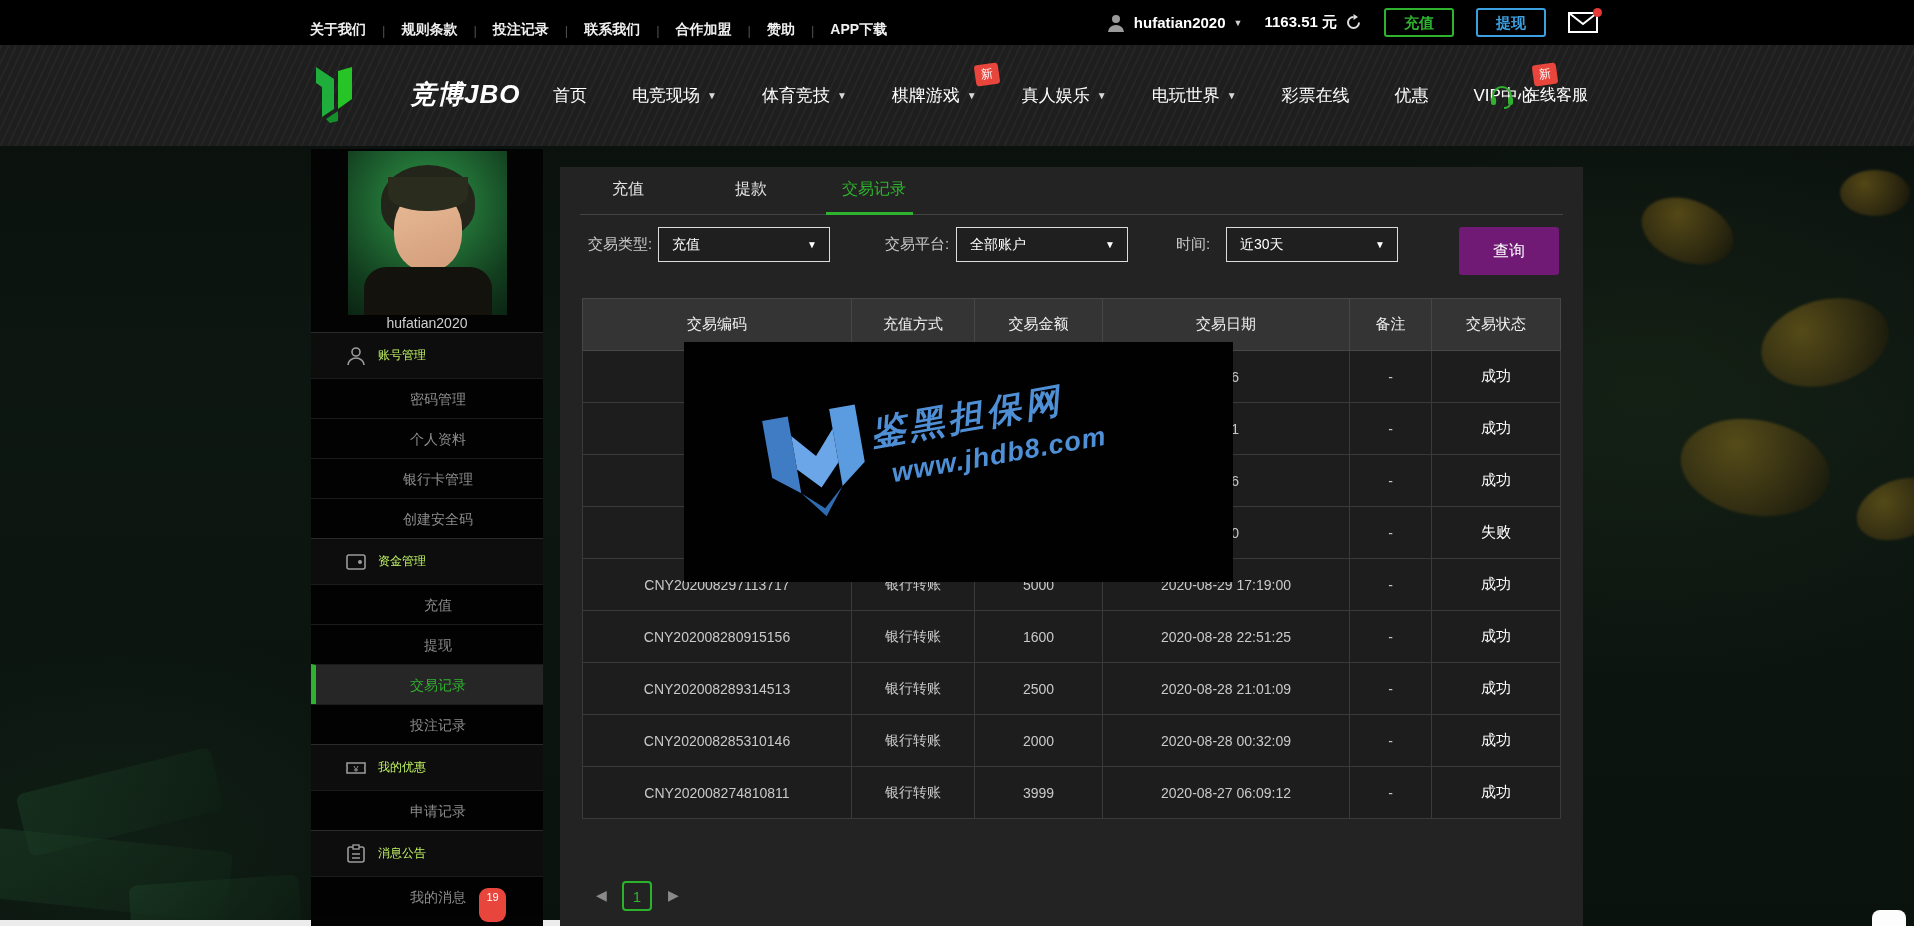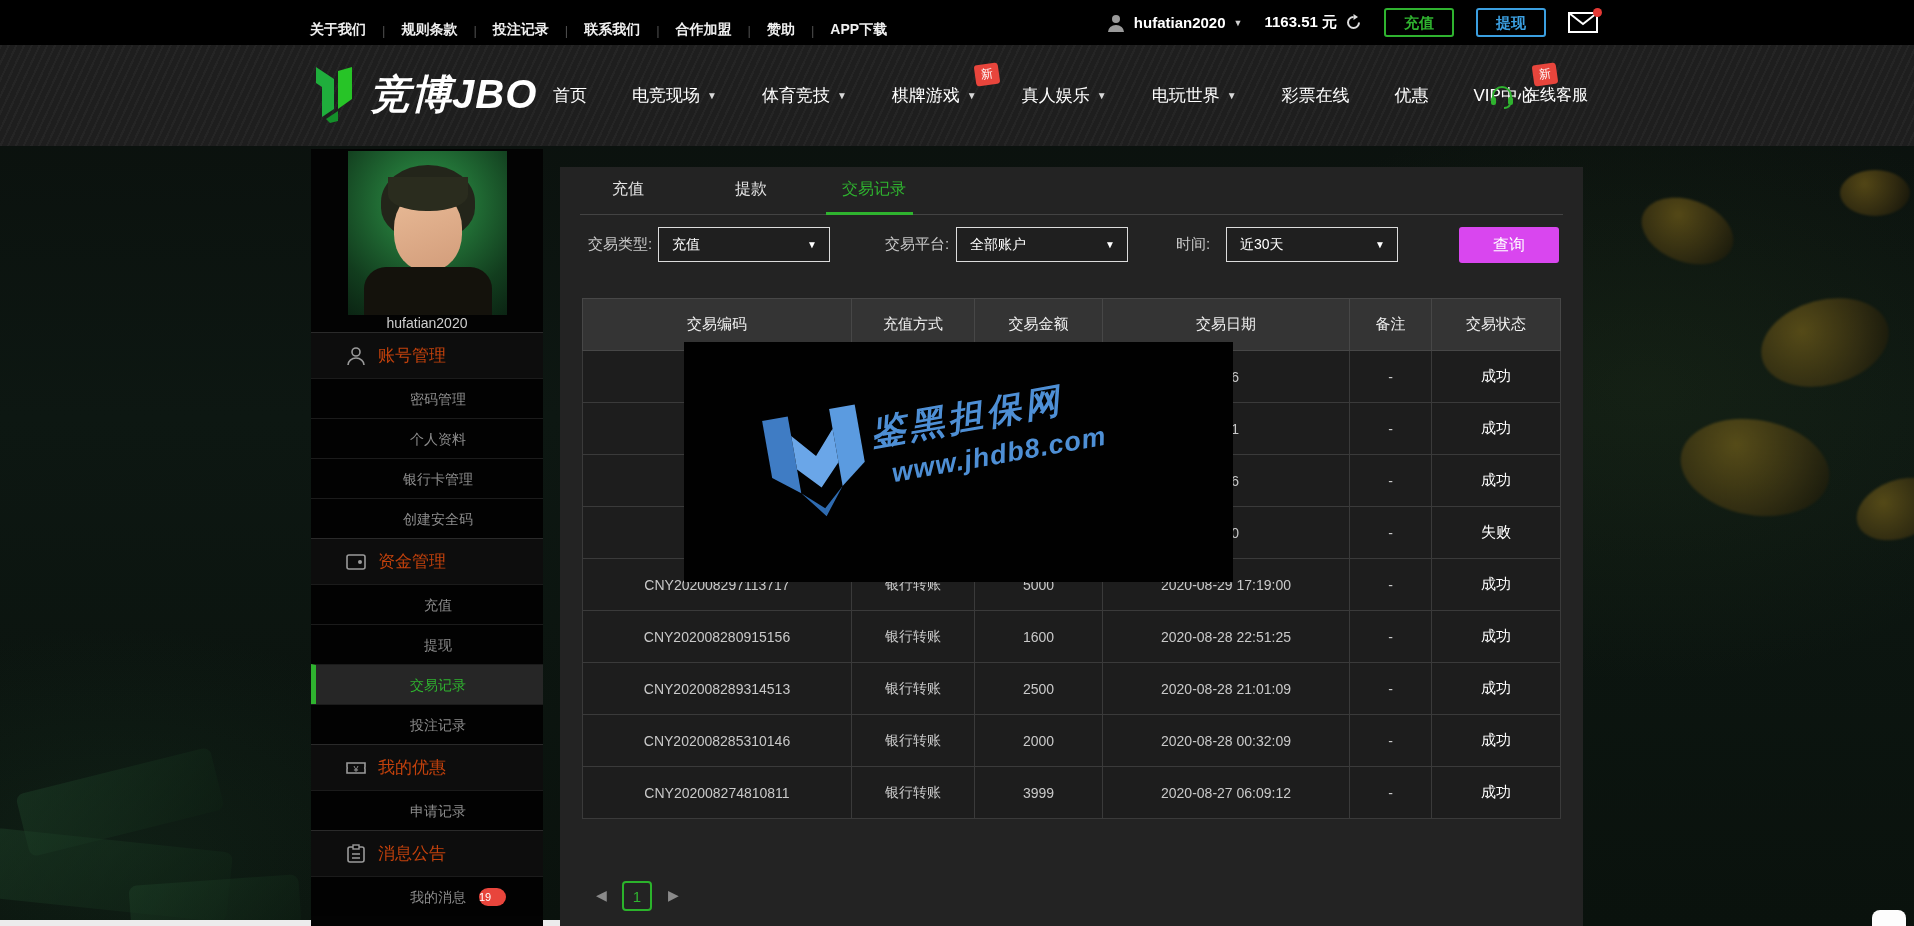--- a/index.html
+++ b/index.html
@@ -33,21 +33,21 @@
     border-radius:3px; background:transparent; cursor:pointer; }
   #deposit-btn { border:2px solid #2fb32f; color:#2fb32f; }
   #withdraw-btn { border:2px solid #3b9fe0; color:#3b9fe0; }
   #mail-wrap { position:relative; cursor:pointer; }
   #mail-dot { position:absolute; right:-4px; top:-4px; width:9px; height:9px; border-radius:50%; background:#e53935; }
 
   
   #navbar { position:absolute; left:0; top:45px; width:1914px; height:101px; background:#1e1e1e;
     background-image:repeating-linear-gradient(115deg, rgba(255,255,255,.03) 0 2px, transparent 2px 7px); }
   #logo { position:absolute; left:308px; top:20px; display:flex; align-items:center; gap:10px; cursor:pointer; }
-  #logo-text { color:#fff; font-size:40px; font-weight:bold; font-style:italic; letter-spacing:1px; }
+  #logo-text { color:#fff; font-size:26px; font-weight:bold; font-style:italic; letter-spacing:1px;margin-left:40px; }
   #nav-items { position:absolute; left:553px; top:0; height:101px; display:flex; align-items:center; gap:45px; }
   .nav-item { position:relative; display:flex; align-items:center; gap:7px; color:#fff; font-size:17px; cursor:pointer; white-space:nowrap; }
   .nav-item .caret-down { color:#d8d8d8; font-size:10px; }
   .badge-new { position:absolute; top:-20px; right:-22px; background:#e8453c; color:#fff; font-size:12px;
     padding:2px 6px; border-radius:3px; transform:rotate(-8deg); }
   #cs-group { position:absolute; left:1489px; top:0; height:101px; display:flex; align-items:center; gap:9px; cursor:pointer; }
   #cs-label { color:#fff; font-size:16px; }
 
   
   #sidebar { position:absolute; left:311px; top:149px; width:232px; height:777px; background:#030303; }
@@ -57,40 +57,40 @@
   .av-face { position:absolute; left:46px; top:40px; width:68px; height:80px; border-radius:46%;
     background:linear-gradient(160deg,#e9bb97,#d29c7a); }
   .av-bangs { position:absolute; left:40px; top:26px; width:80px; height:34px; background:#2a2c1e; border-radius:0 0 48% 48%; }
   .av-body { position:absolute; left:16px; top:116px; width:128px; height:52px; background:#14120c; border-radius:22px 22px 0 0; }
   #sidebar-username { position:absolute; left:0; top:166px; width:232px; height:17px; text-align:center;
     color:#cfcfcf; font-size:14px; }
   #side-menu { position:absolute; left:0; top:183px; width:232px; }
   .side-hdr { position:relative; height:46px; display:flex; align-items:center; border-top:1px solid #2a2a2a;
     background:#0d0d0d; cursor:pointer; }
   .side-hdr .s-icon { position:absolute; left:34px; }
-  .side-hdr .s-title { position:absolute; left:67px; color:#c2410c; font-size:17px; }
+  .side-hdr .s-title { position:absolute; left:67px; color:#bef264; font-size:12px; }
   .side-item { position:relative; height:40px; line-height:40px; text-align:center; padding-left:22px;
     color:#8c8c8c; font-size:14px; background:#020202; border-top:1px solid #1b1b1b; cursor:pointer; }
   .side-item.active { background:#262626; color:#2fb32f; border-left:5px solid #2fb32f; padding-left:17px; }
-  .side-badge { position:absolute; left:168px; top:11px; width:27px; height:18px; line-height:18px; padding-left:0;
-    background:#e8453c; color:#fff; font-size:11px; border-radius:9px; text-align:left; }
+  .side-badge { position:absolute; left:168px; top:11px; width:27px; height:34px; line-height:18px; padding-left:0;
+    background:#e8453c; color:#fff; font-size:11px; border-radius:9px; text-align:center; }
 
   
   #panel { position:absolute; left:560px; top:167px; width:1023px; height:759px; background:#232323; }
   #tabs { position:absolute; left:0; top:0; width:1023px; height:49px; }
   .tab { position:absolute; top:12px; width:124px; text-align:center; color:#e4e4e4; font-size:16px; cursor:pointer; }
   .tab.active { color:#2fb32f; }
   #tabs-hairline { position:absolute; left:20px; top:47px; width:983px; height:1px; background:#434343; }
   #tab-underline { position:absolute; left:266px; top:45px; width:87px; height:3px; background:#2fb32f; }
 
   .flt-label { position:absolute; top:68px; color:#c8c8c8; font-size:15px; }
   .select { position:absolute; top:60px; width:172px; height:35px; border:1px solid #dcdcdc; background:#1f1f1f;
     color:#fff; font-size:14px; line-height:33px; padding-left:13px; cursor:pointer; }
   .select .caret-down { position:absolute; right:12px; top:0; color:#fff; font-size:10px; }
-  #search-btn { position:absolute; left:899px; top:60px; width:100px; height:36px; background:#d946ef; border:none;
+  #search-btn { position:absolute; left:899px; top:60px; width:100px; height:48px; background:#701a75; border:none;
     border-radius:3px; color:#fff; font-size:16px; cursor:pointer; }
 
   #tx-table { position:absolute; left:22px; top:131px; width:978px; border-collapse:collapse; table-layout:fixed; }
   #tx-table th { height:52px; background:#343434; color:#f0f0f0; font-size:15px; font-weight:normal;
     border:1px solid #474747; }
   #tx-table td { height:52px; background:#1d1d1d; color:#c9c9c9; font-size:14px; text-align:center;
     border:1px solid #3a3a3a; white-space:nowrap; overflow:hidden; }
   #tx-table td.st { color:#fff; font-size:15px; }
   tr.covered td.code { text-align:left; padding-left:60px; }
   tr.covered td.date { text-align:right; padding-right:40px; }

